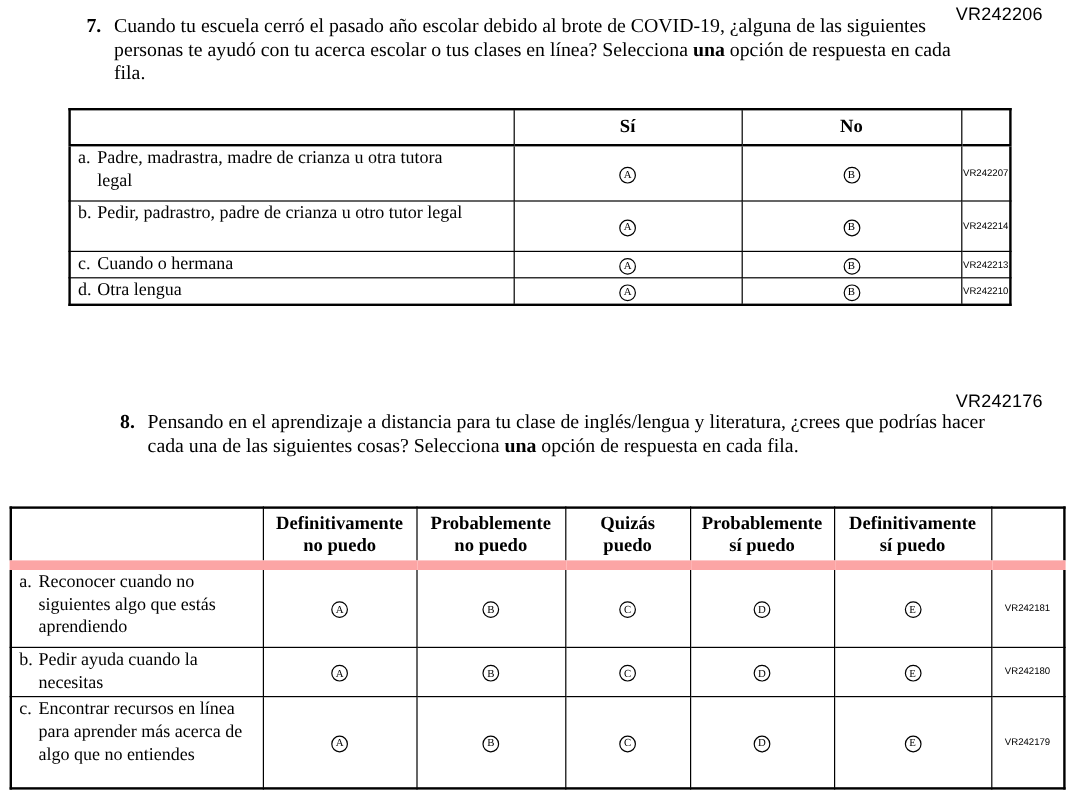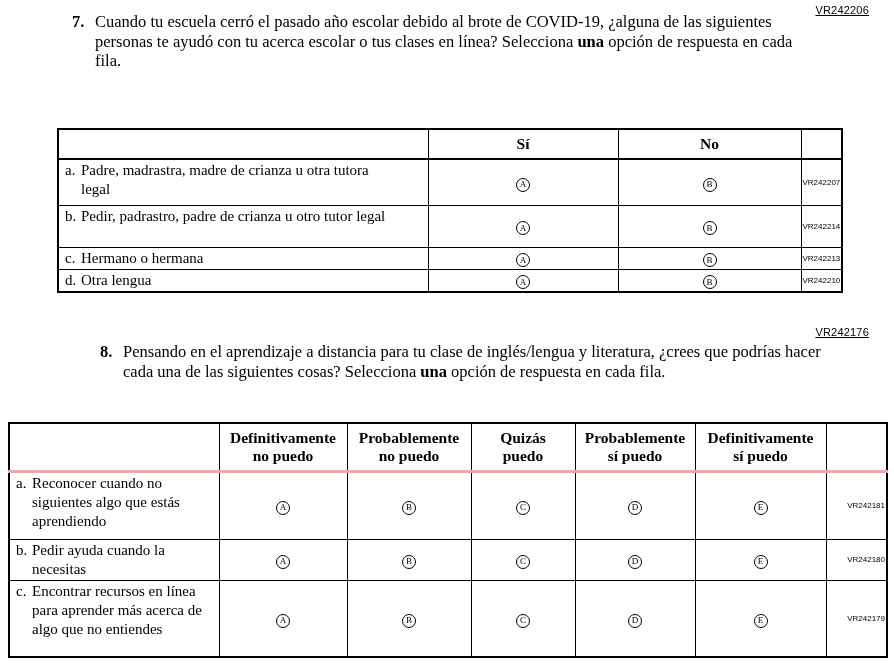--- a/index.html
+++ b/index.html
@@ -7,23 +7,22 @@
   body {
     background:#ffffff;
     color:#000000;
     font-family:"Liberation Serif", serif;
     position:relative;
     overflow:hidden;
   }
   .vr-code {
     position:absolute;
     font-family:"Liberation Sans", sans-serif;
-    font-size:11px;
+    font-size:15px;
     letter-spacing:0.2px;
-    text-decoration:underline;
   }
   .question {
     position:absolute;
     display:flex;
     font-size:16.5px;
     line-height:19.5px;
   }
   .q-number { font-weight:bold; flex:0 0 23px; }
   .q-text b { font-weight:bold; }
 
@@ -36,21 +35,21 @@
   }
   .q-table th, .q-table td { border:1px solid #000; }
   .q-table .header-row th {
     font-weight:bold;
     font-size:15.5px;
     text-align:center;
     vertical-align:middle;
     padding:2px 2px;
   }
   .q7 .header-row th { border-bottom:2px solid #000; }
-  .q8 .header-row th { border-bottom:3px solid #fca5a5; }
+  .q8 .header-row th { border-bottom:8px solid #fca5a5; }
   .hdr-line { display:block; line-height:18px; }
 
   .label-cell {
     vertical-align:top;
     font-size:15px;
     line-height:19px;
     padding:1px 4px 1px 0;
   }
   .label-flex { display:flex; }
   .row-letter { flex:0 0 22px; padding-left:6px; }
@@ -68,38 +67,38 @@
     align-items:center;
     justify-content:center;
     font-size:9px;
     line-height:1;
     cursor:pointer;
     background:#fff;
   }
   .code-cell {
     font-family:"Liberation Sans", sans-serif;
     font-size:8px;
-    text-align:right;
+    text-align:center;
     vertical-align:middle;
     padding:4px 1px;
   }
 </style>
 </head>
 <body>
 
 <div>
 
   <div class="vr-code" style="top:4px; right:25px;">VR242206</div>
 
   <div class="question" style="left:72px; top:12px; width:723px;">
     <span class="q-number">7.</span>
     <span class="q-text"><span>Cuando tu escuela cerró el pasado año escolar debido al brote de COVID-19, ¿alguna de las siguientes personas te ayudó con tu acerca escolar o tus clases en línea? Selecciona </span><b>una</b><span> opción de respuesta en cada fila.</span></span>
   </div>
 
-  <table class="q-table q7" style="left:57px; top:90px; width:784px;margin-top:38px;">
+  <table class="q-table q7" style="left:57px; top:90px; width:784px;">
     <colgroup>
       <col style="width:370px">
         <col style="width:190px">
         <col style="width:183px">
         <col style="width:41px">
     </colgroup>
     <tbody>
         <tr class="header-row" style="height:30px">
       <th></th>
       <th>Sí</th>
@@ -136,21 +135,21 @@
       <td class="opt-cell">
         <span class="bubble">B</span>
       </td>
       <td class="code-cell">VR242214</td>
     </tr>
 
     <tr style="height:22px">
       <td class="label-cell">
         <div class="label-flex">
           <span class="row-letter">c.</span>
-          <span class="row-text">Hermano o hermana</span>
+          <span class="row-text">Cuando o hermana</span>
         </div>
       </td>
       <td class="opt-cell">
         <span class="bubble">A</span>
       </td>
       <td class="opt-cell">
         <span class="bubble">B</span>
       </td>
       <td class="code-cell">VR242213</td>
     </tr>

